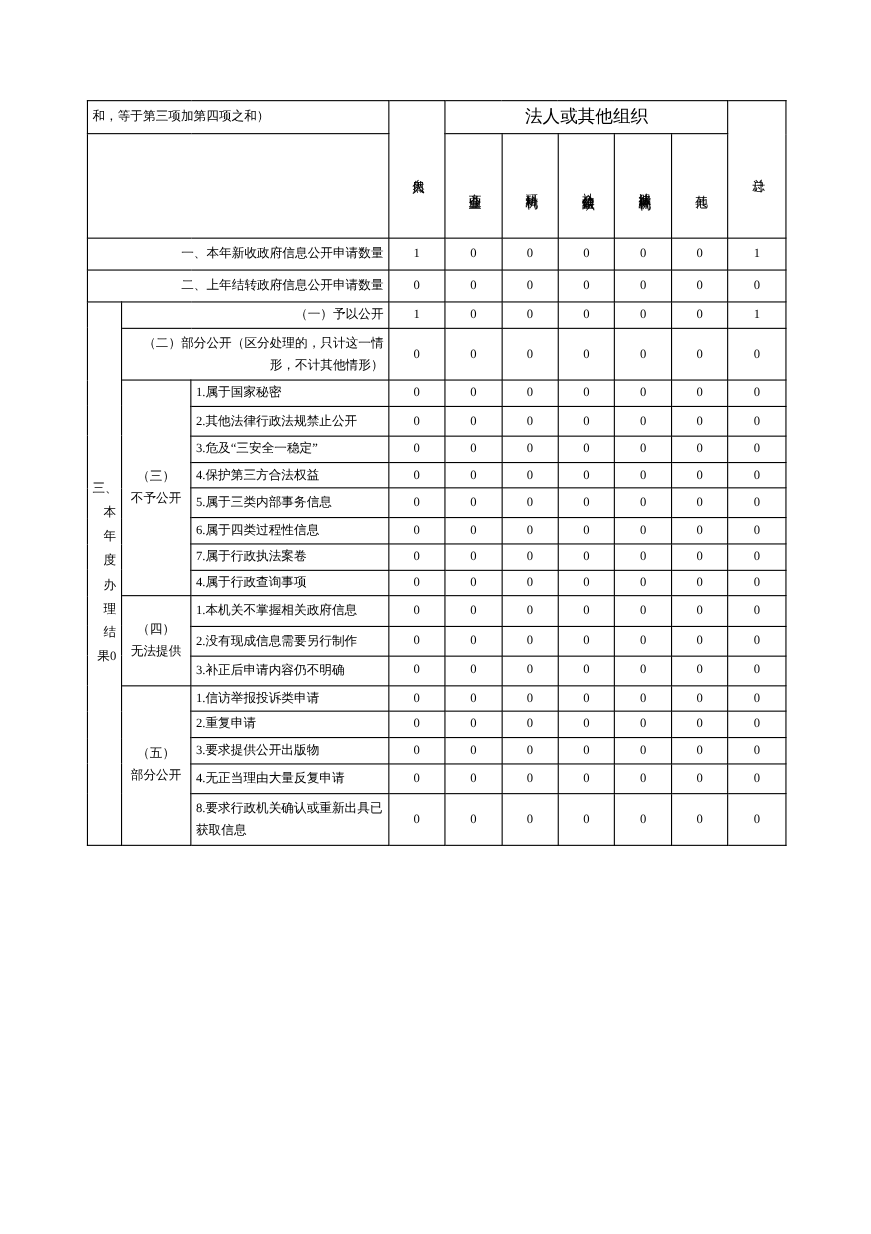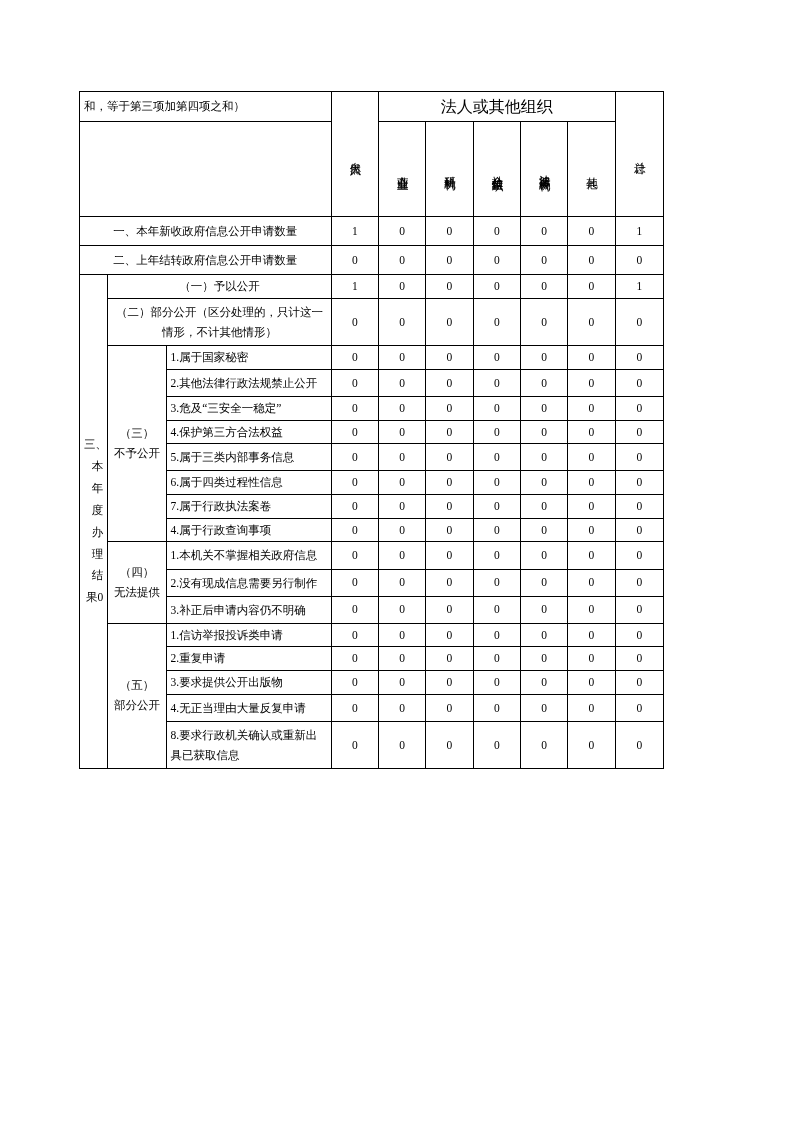--- a/index.html
+++ b/index.html
@@ -22,21 +22,21 @@
     box-sizing: border-box;
   }
   .table-wrap {
     position: absolute;
     left: 79px;
     top: 91px;
     width: 636px;
   }
   table.stat {
     border-collapse: collapse;
-    width: 585px;
+    width: 636px;
     table-layout: fixed;
     font-size: 11.5px;
     line-height: 1.45;
   }
   table.stat td, table.stat th {
     border: 1px solid #000000;
     padding: 3px 4px;
     vertical-align: middle;
     font-weight: normal;
   }
@@ -70,25 +70,25 @@
     text-align: center;
   }
   .cell-v .vtext {
     height: 80px;
   }
   .num {
     text-align: center;
     font-size: 11.5px;
   }
   .label-left {
-    text-align: center;
+    text-align: right;
     padding-left: 6px;
   }
   .label-indent1 {
-    text-align: center;
+    text-align: right;
     padding-left: 14px;
   }
   .label-indent2 {
     text-align: left;
     padding-left: 10px;
   }
   .topline {
     text-align: left;
     padding-left: 6px;
     font-size: 11.5px;

